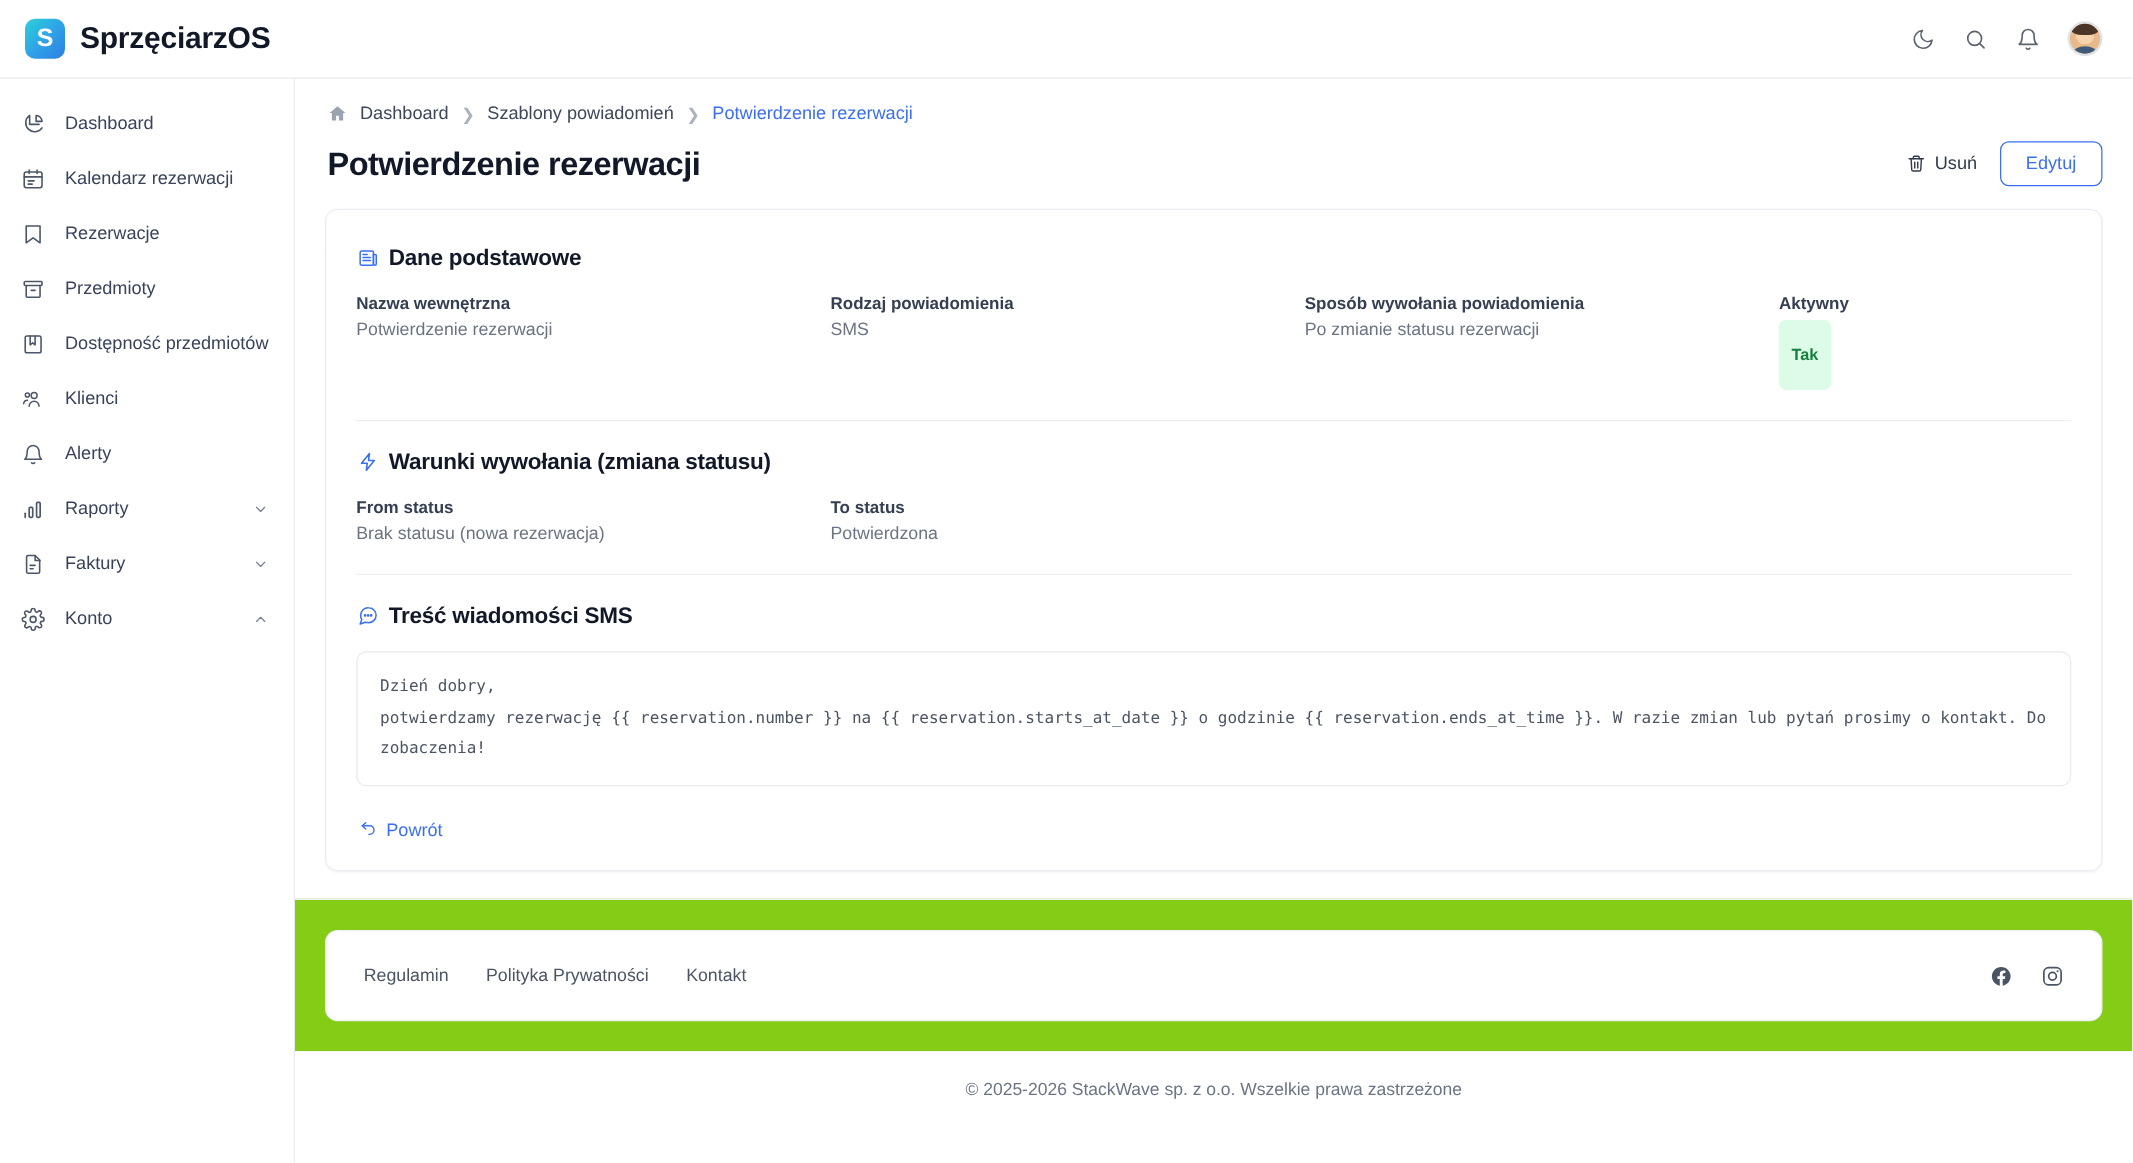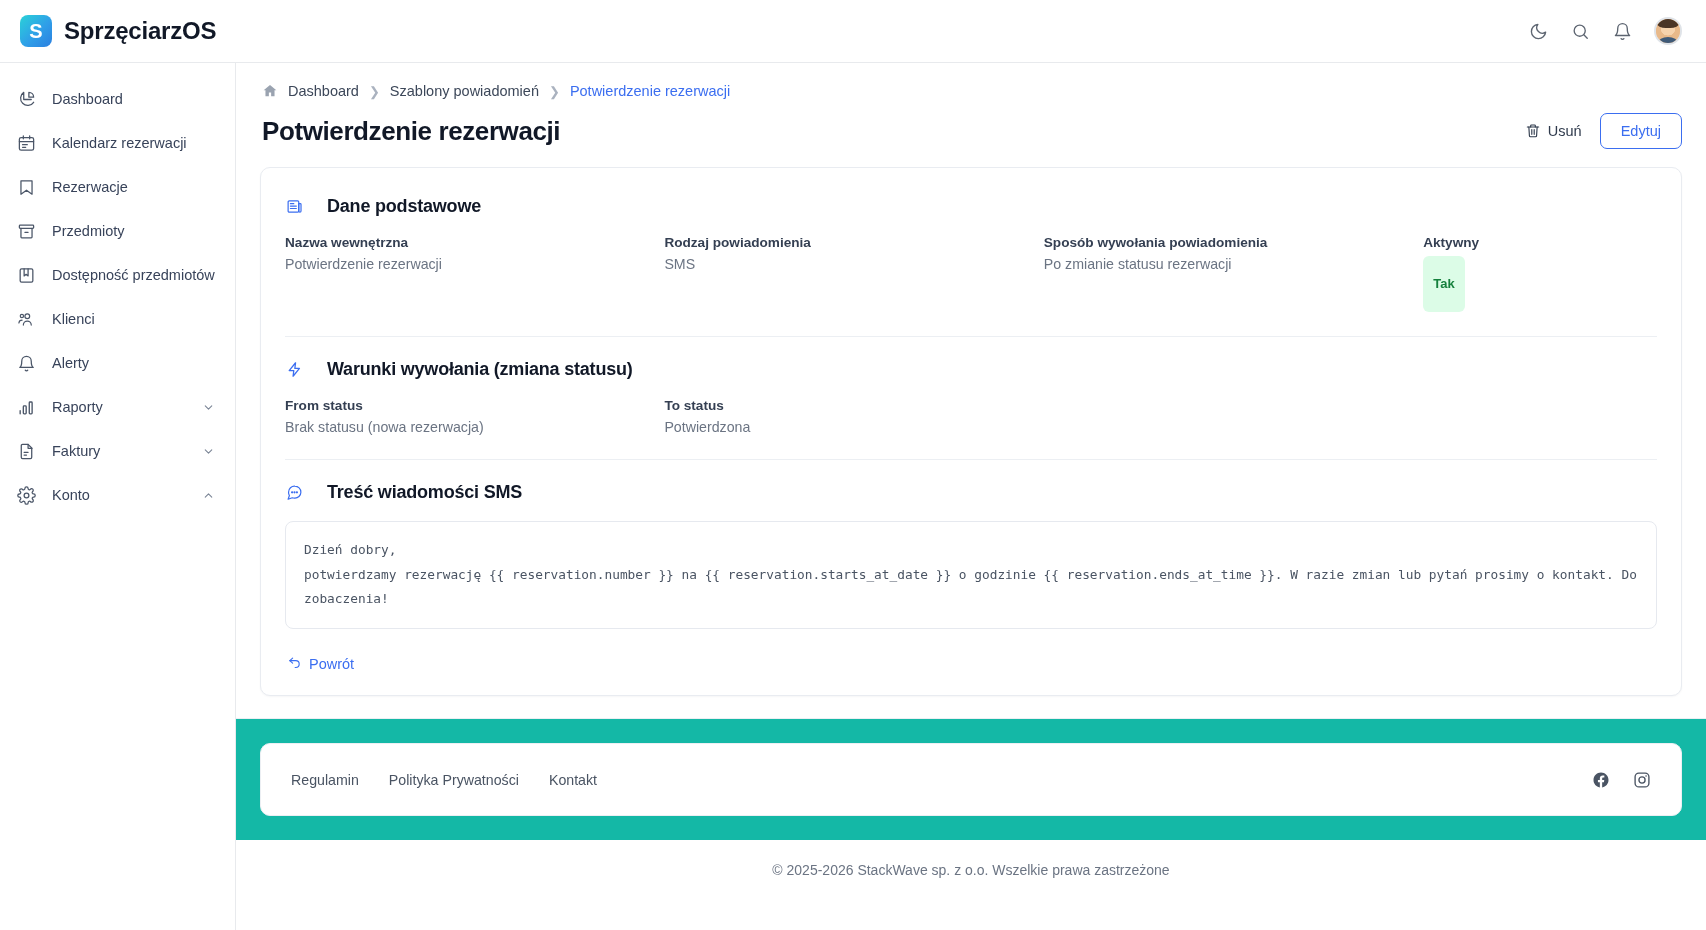--- a/index.html
+++ b/index.html
@@ -215,21 +215,21 @@
   .card {
     background: #ffffff;
     border: 1px solid #e9ecf1;
     border-radius: 10px;
     box-shadow: 0 1px 2px rgba(16,24,40,0.04);
     padding: 28px 24px 22px 24px;
   }
   .section-head {
     display: flex;
     align-items: center;
-    gap: 24px;
+    gap: 8px;
     margin-bottom: 18px;
   }
   .section-ico {
     width: 18px; height: 18px;
     color: #3b6ef0;
     display: flex; align-items: center; justify-content: center;
     flex: none;
   }
   .section-title {
     font-size: 18px;
@@ -296,21 +296,21 @@
     font-size: 14.5px;
     cursor: pointer;
     margin-top: 26px;
     margin-left: 2px;
   }
 
   
   .footer-outer {
     margin-top: 22px;
     border-top: 1px solid #eceff3;
-    background: #14b8a6;
+    background: #84cc16;
     padding: 24px;
   }
   .footer-card {
     background: #ffffff;
     border: 1px solid #eceff3;
     border-radius: 10px;
     padding: 26px 30px;
     display: flex;
     align-items: center;
   }

